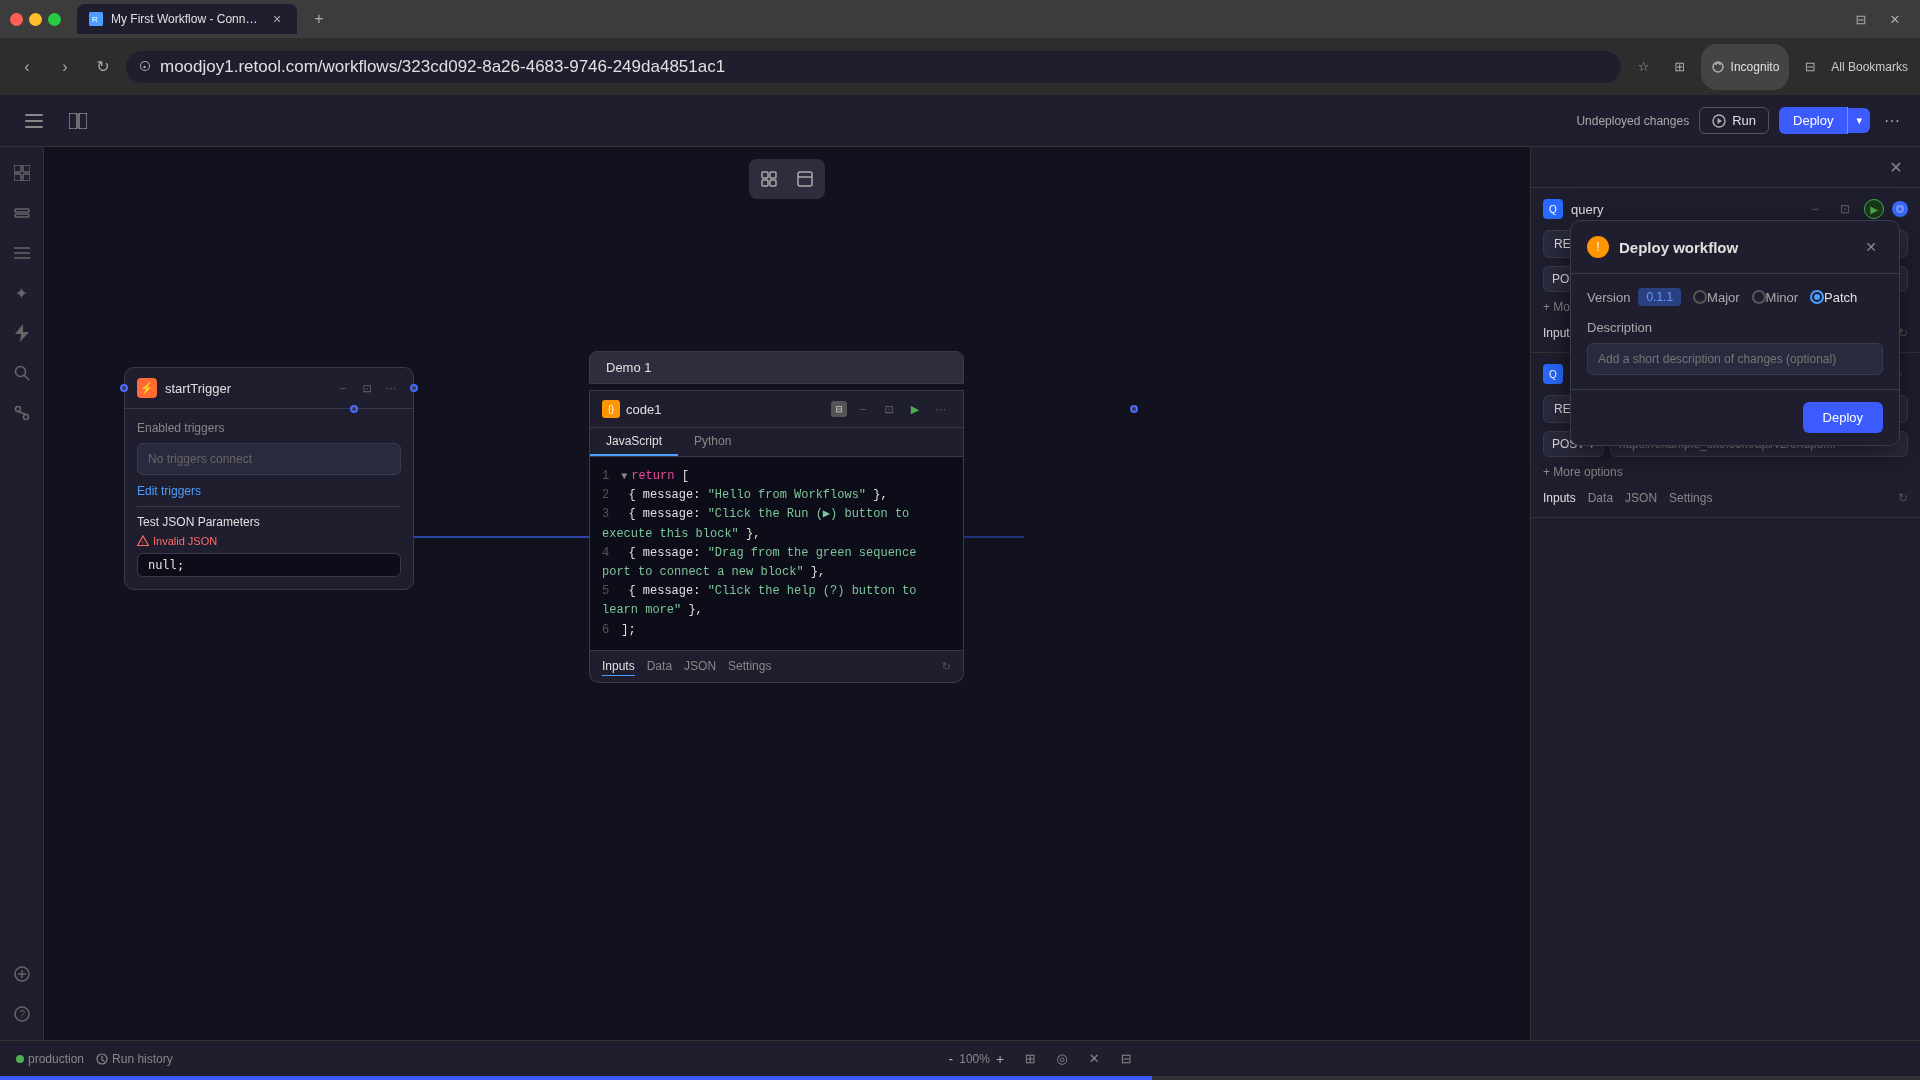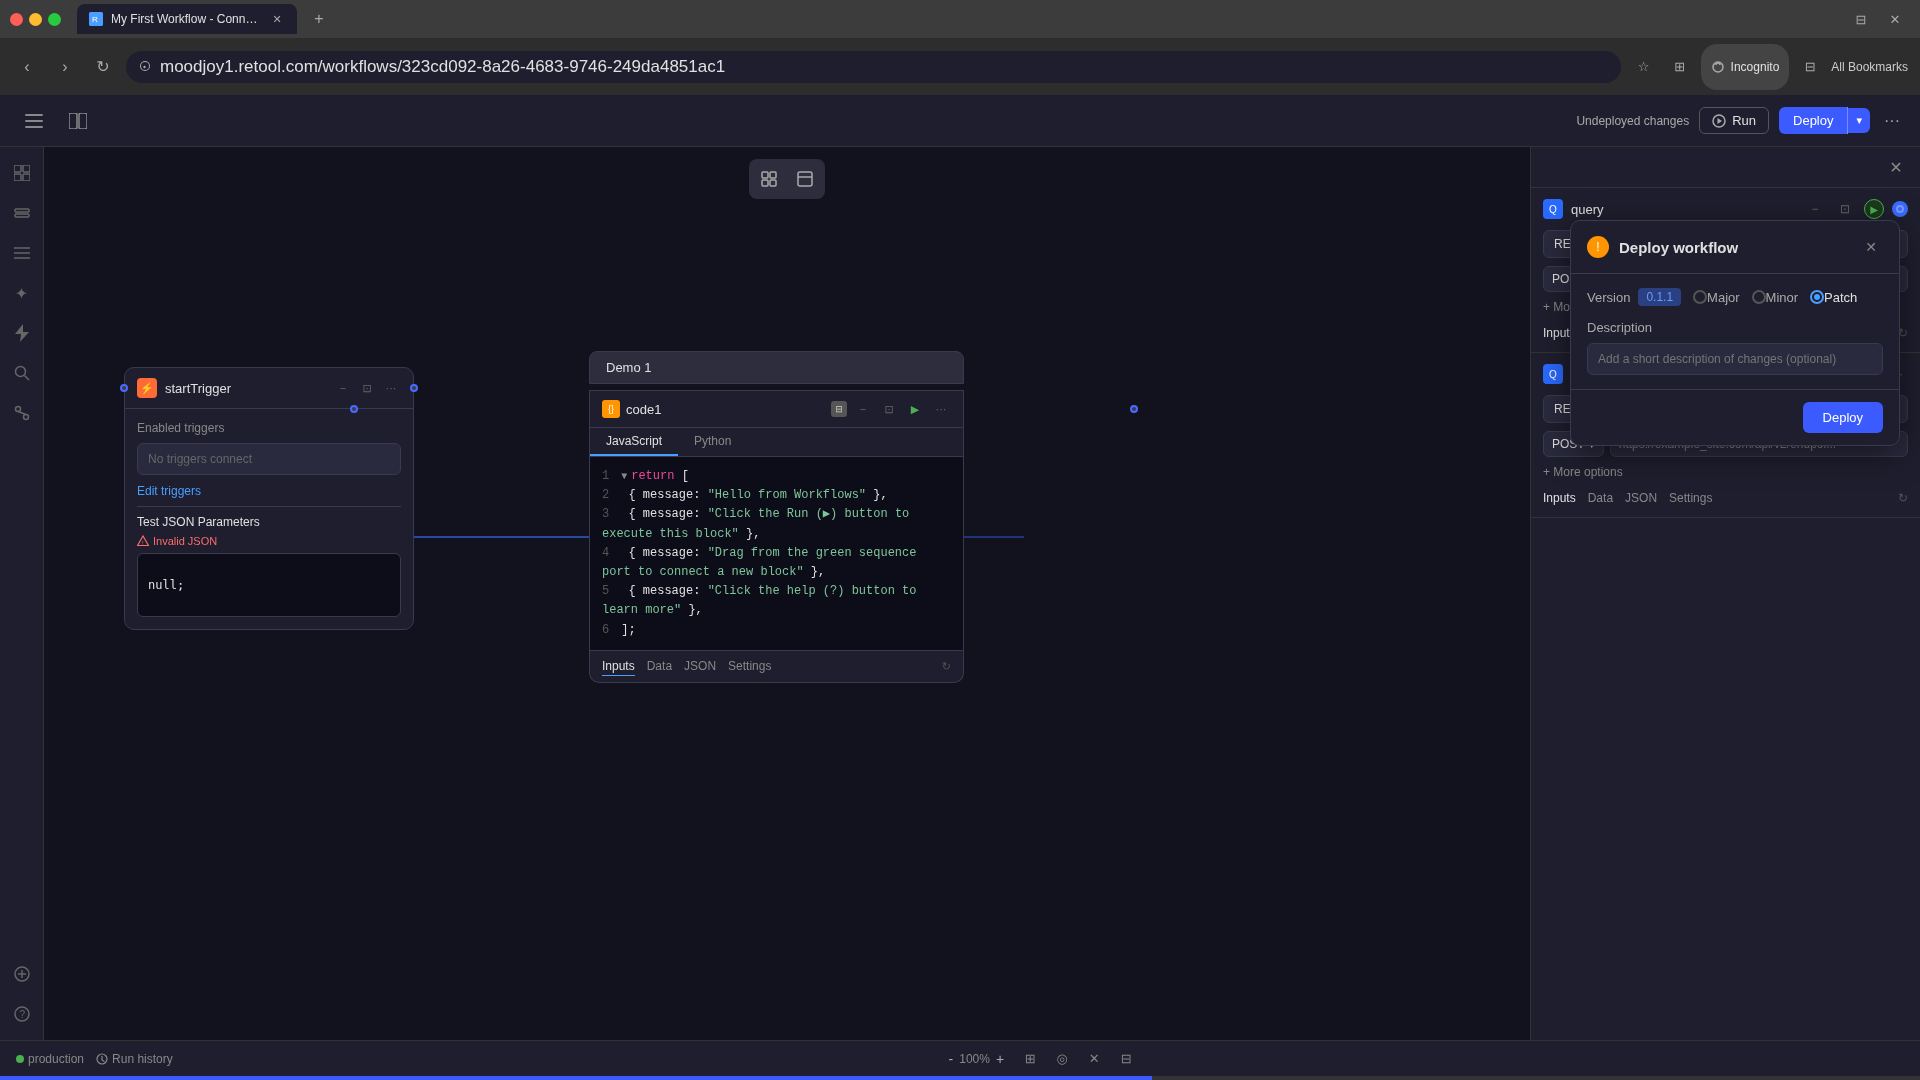--- a/index.html
+++ b/index.html
@@ -54,21 +54,21 @@
     .trigger-icon { background: #ff6b35; color: white; }
     .node-title { font-size: 13px; color: #e0e0e0; flex: 1; font-weight: 500; }
     .node-controls { display: flex; gap: 4px; }
     .node-ctrl-btn { width: 20px; height: 20px; display: flex; align-items: center; justify-content: center; color: #666; cursor: pointer; font-size: 11px; border-radius: 3px; }
     .node-body { padding: 12px; }
     .node-label { font-size: 12px; color: #888; margin-bottom: 8px; }
     .node-input { background: #2a2a3e; border: 1px solid #3a3a4e; border-radius: 6px; padding: 8px 10px; font-size: 12px; color: #666; width: 100%; }
     .node-divider { height: 1px; background: #3a3a4e; margin: 8px 0; }
     .json-params-label { font-size: 12px; font-weight: 500; color: #e0e0e0; margin-bottom: 6px; }
     .error-badge { display: flex; align-items: center; gap: 4px; font-size: 11px; color: #ff6b6b; margin-bottom: 6px; }
-    .json-input { background: #0d0d1a; border: 1px solid #3a3a4e; border-radius: 6px; padding: 24px 10px; font-size: 12px; color: #e0e0e0; width: 100%; font-family: monospace; }
+    .json-input { background: #0d0d1a; border: 1px solid #3a3a4e; border-radius: 6px; padding: 4px 10px; font-size: 12px; color: #e0e0e0; width: 100%; font-family: monospace; }
     .code-icon { width: 18px; height: 18px; background: #ff9500; border-radius: 3px; display: flex; align-items: center; justify-content: center; font-size: 9px; color: white; }
     .code-tab { padding: 6px 16px; font-size: 12px; color: #888; cursor: pointer; border-bottom: 2px solid transparent; }
     .code-tab.active { color: #e0e0e0; border-bottom-color: #4a9eff; }
     .code-editor { background: #0d0d1a; padding: 10px 12px; font-family: 'Courier New', monospace; font-size: 12px; color: #e0e0e0; line-height: 1.6; }
     .line-num { color: #555; margin-right: 12px; user-select: none; }
     .kw-return { color: #ec4899; }
     .kw-string { color: #7ec699; }
     .code-node-footer { display: flex; align-items: center; padding: 6px 12px; border-top: 1px solid #3a3a4e; gap: 12px; }
     .footer-tab { font-size: 12px; color: #888; cursor: pointer; padding: 2px 0; }
     .footer-tab.active { color: #e0e0e0; border-bottom: 1px solid #4a9eff; }

